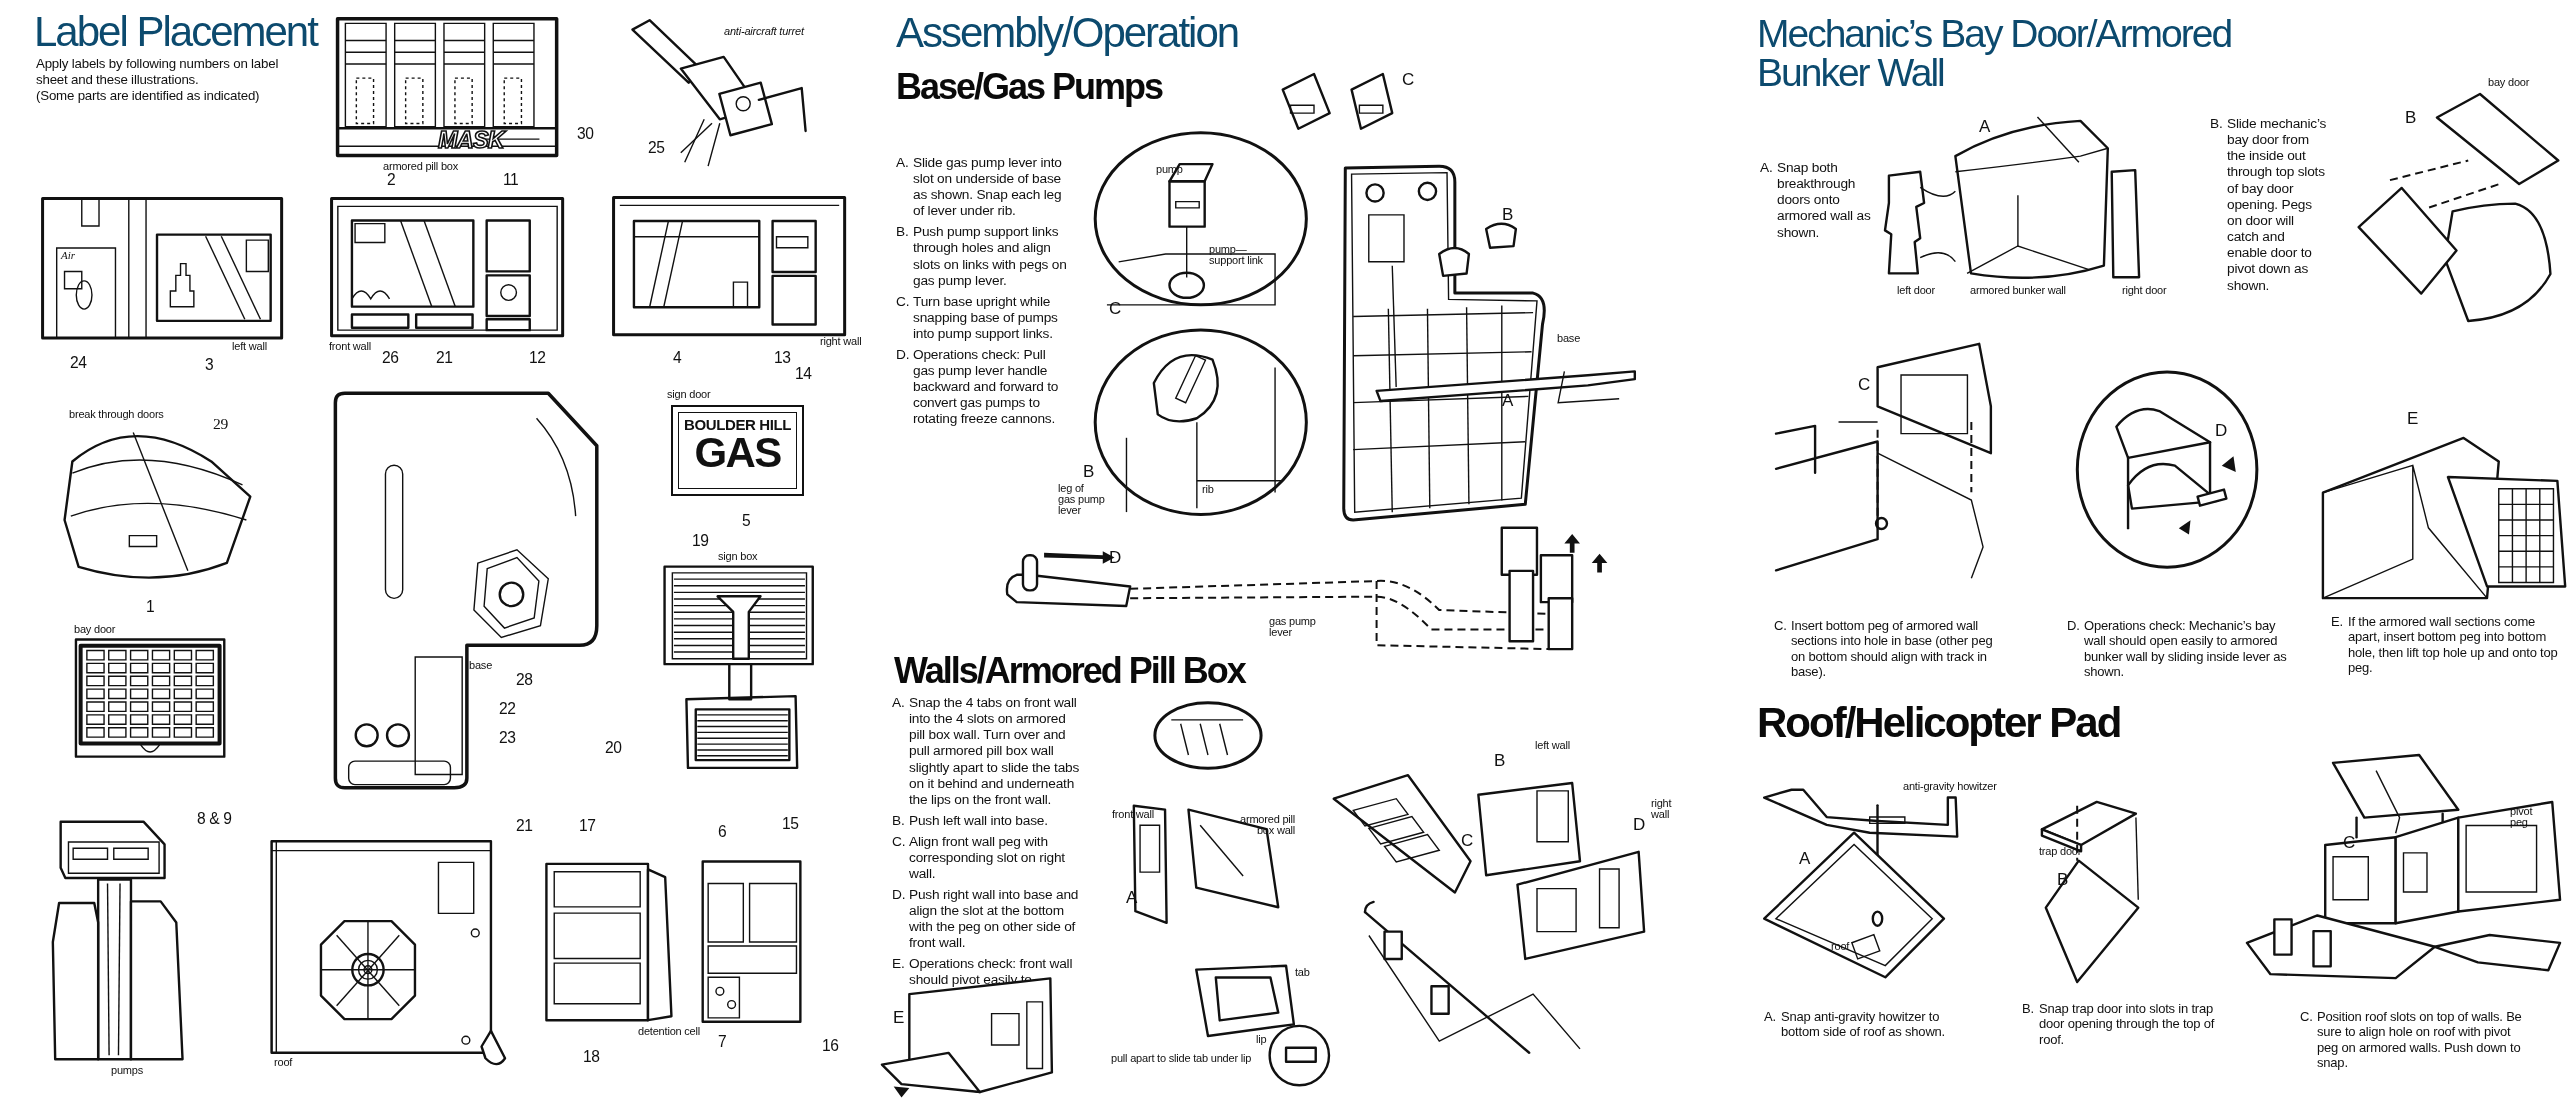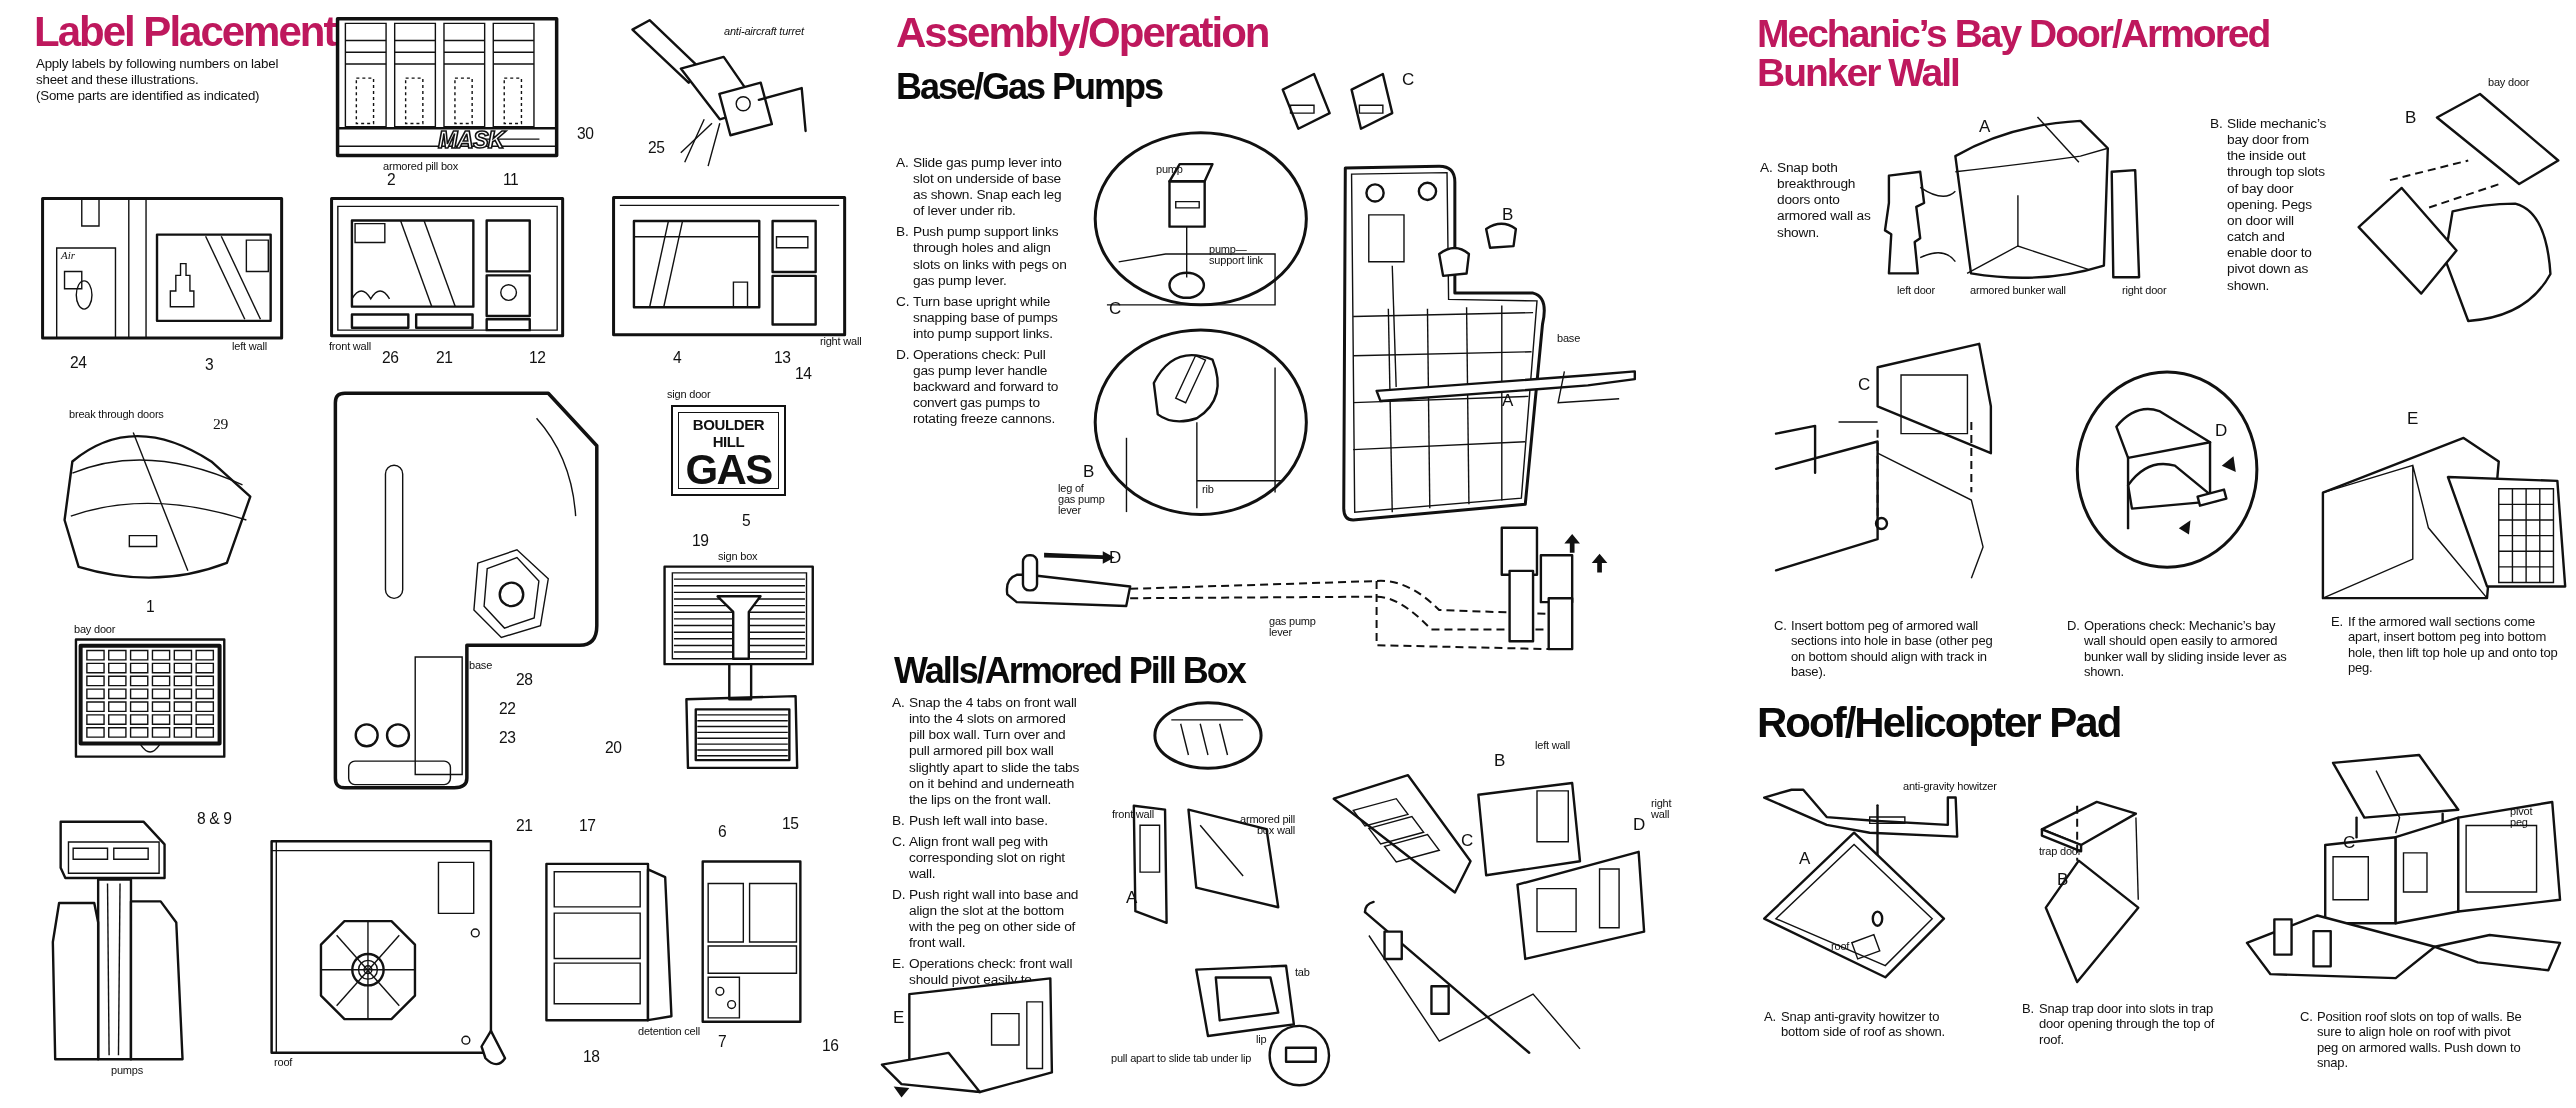--- a/index.html
+++ b/index.html
@@ -1,19 +1,19 @@
 <!DOCTYPE html>
 <html style="font-size:12.5px"><head>
 <meta charset="utf-8">
 <style>
   html, body { margin: 0; padding: 0; background: #ffffff; }
   body { width: 2576px; height: 1108px; position: relative; overflow: hidden;
          font-family: "Liberation Sans", sans-serif; color: #111; }
   .abs { position: absolute; }
-  .h1 { font-weight: 700; font-size: 42px; letter-spacing: -2px; line-height: 1; color: #be185d; }
+  .h1 { font-weight: 400; font-size: 42px; letter-spacing: -2px; line-height: 1; color: #0c4a6e; }
   .h2 { font-weight: 700; font-size: 41px; letter-spacing: -2px; line-height: 1; color: #0a0a0a; }
   .intro { font-size: 13.3px; line-height: 1.22; letter-spacing: -0.2px; }
   .steps { font-size: 13.7px; line-height: 1.18; letter-spacing: -0.2px; }
   .steps .step { display: flex; margin-bottom: 4.7px; }
   .steps .step .k { width: 17px; flex: none; }
   .steps .step .t { flex: 1; }
   .lbl { font-size: 11px; letter-spacing: -0.2px; white-space: nowrap; line-height: 1.1; }
   .num { font-size: 15.6px; letter-spacing: -0.4px; }
   .letter { font-size: 17px; }
   svg.art { position: absolute; overflow: visible; }
@@ -220,21 +220,21 @@
     <circle class="stk" cx="88" cy="445" r="14"></circle>
     <rect class="thin" x="25" y="478" width="130" height="30" rx="8"></rect>
   </svg>
   <div class="abs lbl" style="left:469px; top:659px;">base</div>
   <div class="abs lbl num" style="left:516px; top:671px;">28</div>
   <div class="abs lbl num" style="left:499px; top:700px;">22</div>
   <div class="abs lbl num" style="left:499px; top:729px;">23</div>
 
   
   <div class="abs lbl" style="left:667px; top:388px;">sign door</div>
-  <div class="abs" style="left:671px; top:405px; width:115px; height:91px; border:2.3px solid #111; box-sizing:border-box; padding:4.7px;">
+  <div class="abs" style="left:671px; top:405px; width:133px; height:91px; border:2.3px solid #111; box-sizing:border-box; padding:4.7px;">
     <div style="border:1.6px solid #111; height:100%; box-sizing:border-box; text-align:center; padding-top:3.1px;">
       <div style="font-weight:900; font-size:15px; letter-spacing:-0.4px;">BOULDER HILL</div>
       <div style="font-weight:900; font-size:42px; line-height:0.95; letter-spacing:-1.6px;">GAS</div>
     </div>
   </div>
   <div class="abs lbl num" style="left:742px; top:512px;">5</div>
 
   
   <div class="abs lbl num" style="left:692px; top:532px;">19</div>
   <div class="abs lbl" style="left:718px; top:550px;">sign box</div>

